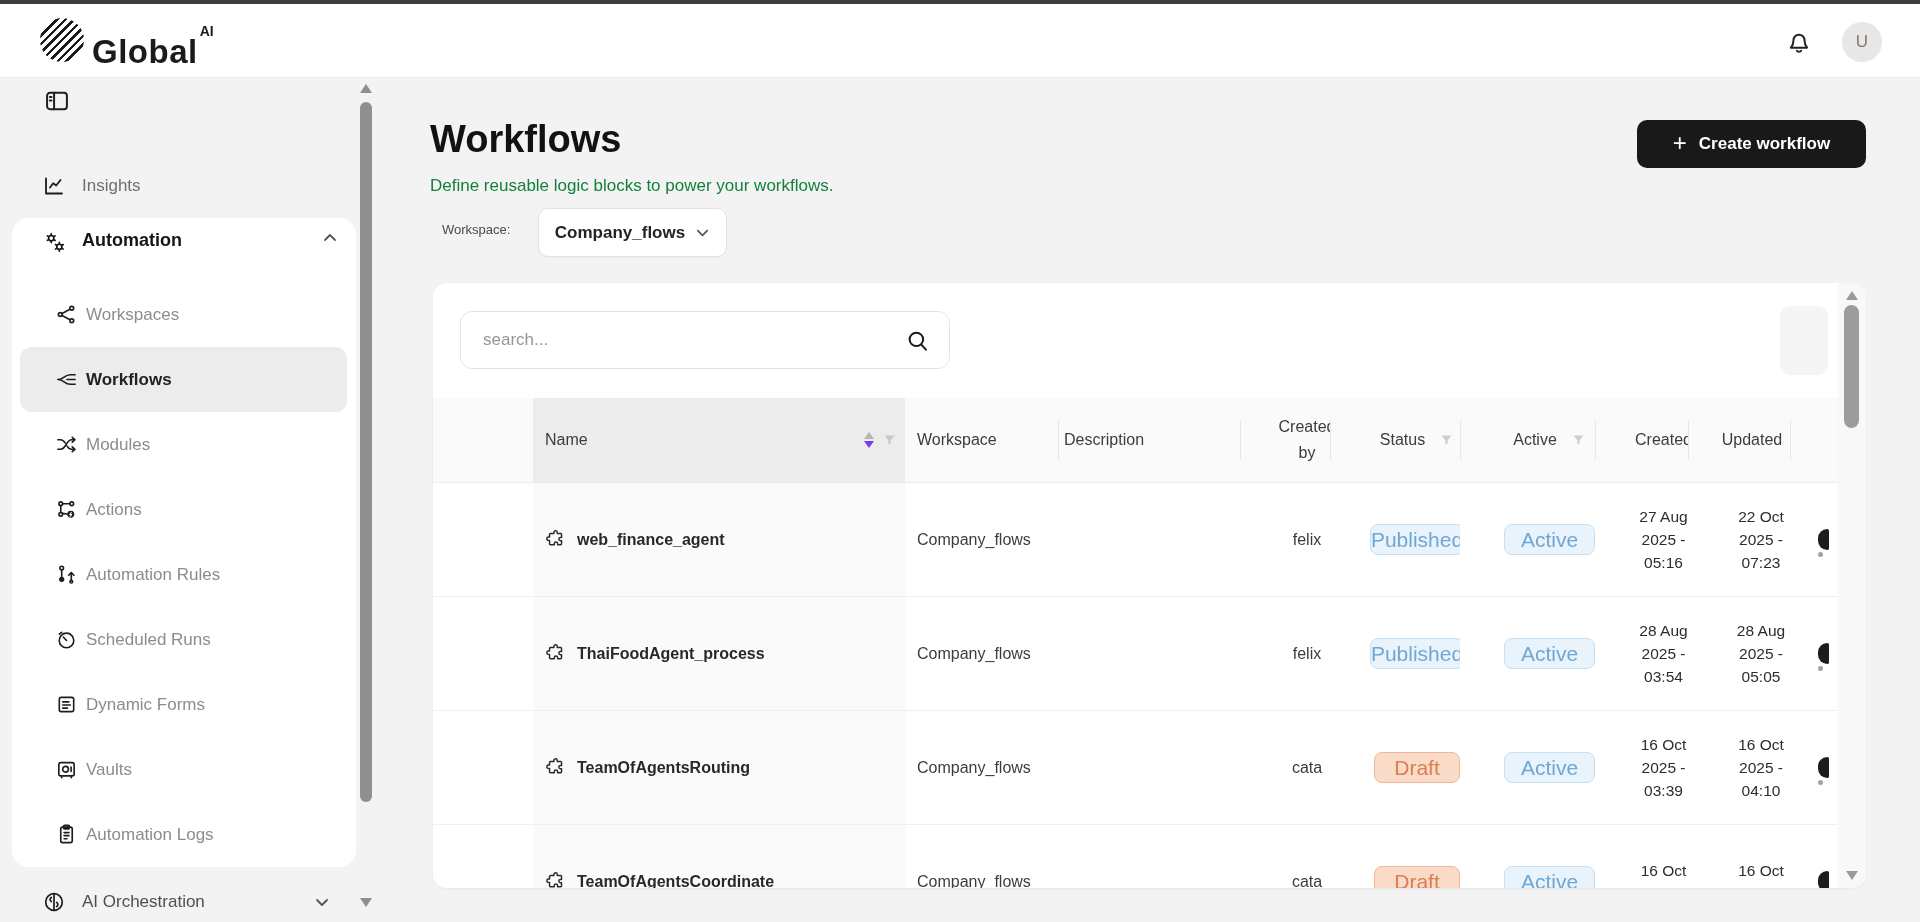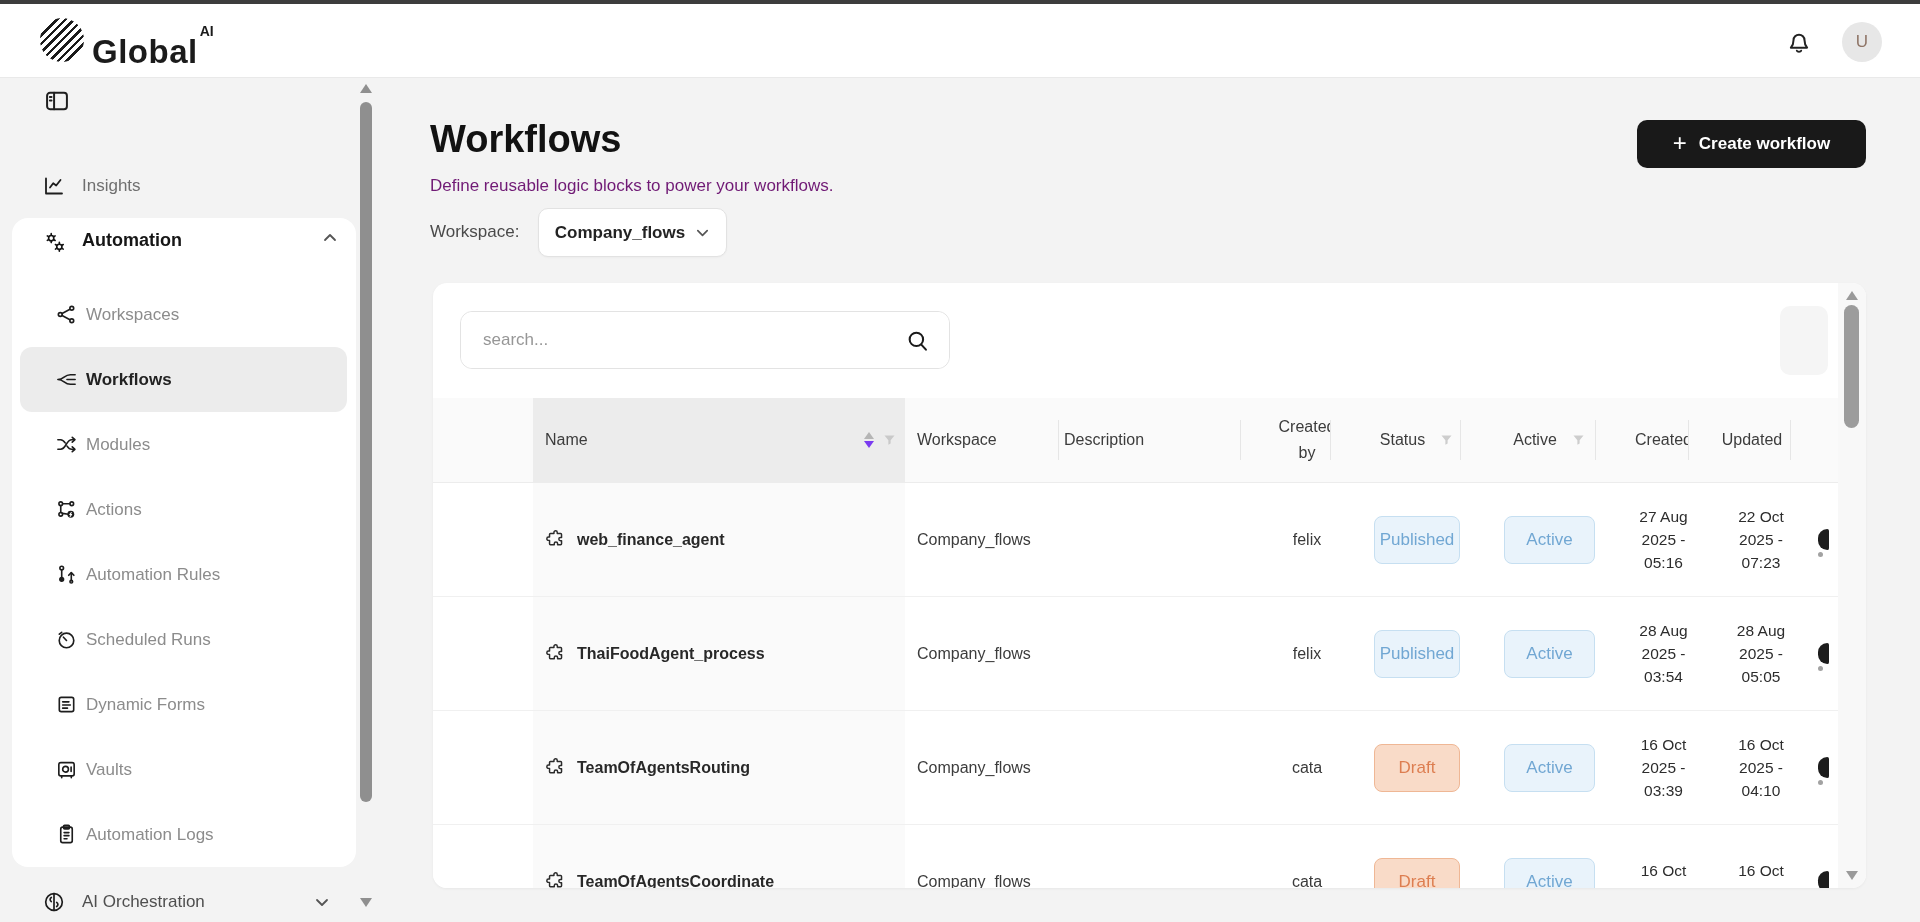--- a/index.html
+++ b/index.html
@@ -46,22 +46,22 @@
 
   
   .sb-scroll-up { position:absolute; left:360px; top:84px; width:0; height:0;
     border-left:6px solid transparent; border-right:6px solid transparent; border-bottom:9px solid #8f8f8f; cursor:pointer; }
   .sb-scroll-thumb { position:absolute; left:360px; top:102px; width:12px; height:700px; background:#8f8f8f; border-radius:7px; cursor:pointer; }
   .sb-scroll-down { position:absolute; left:360px; top:898px; width:0; height:0;
     border-left:6px solid transparent; border-right:6px solid transparent; border-top:9px solid #8f8f8f; cursor:pointer; }
 
   
   .page-title { position:absolute; left:430px; top:118px; font-size:38px; font-weight:700; color:#121212; }
-  .page-sub { position:absolute; left:430px; top:176px; font-size:17px; color:#701a75; }
-  .ws-label { position:absolute; left:430px; top:222px; font-size:17px; color:#4a4a4a;text-align:center; }
+  .page-sub { position:absolute; left:430px; top:176px; font-size:17px; color:#15803d; }
+  .ws-label { position:absolute; left:442px; top:222px; font-size:13px; color:#4a4a4a;text-align:center; }
   .ws-select { position:absolute; left:538px; top:208px; width:189px; height:49px; background:#fff;
     border:1px solid #e2e2e2; border-radius:10px; display:flex; align-items:center; justify-content:center;
     gap:10px; cursor:pointer; box-shadow:0 1px 2px rgba(0,0,0,.03); }
   .ws-select .ws-value { font-size:17px; font-weight:700; color:#232323; }
   .ws-select .chev { width:15px; height:15px; color:#555; }
   .create-btn { position:absolute; left:1637px; top:120px; width:229px; height:48px; background:#191919;
     border-radius:10px; color:#fff; display:flex; align-items:center; justify-content:center; gap:12px;
     font-size:17px; font-weight:600; cursor:pointer; }
   .create-btn .plus { font-size:24px; font-weight:400; line-height:1; margin-top:-2px; }
 
@@ -97,21 +97,21 @@
   .tri-down.accent { border-top-color:#7a3bf0; }
   .name-sort { margin-left:auto; margin-right:8px; display:flex; align-items:center; gap:8px; }
   .funnel { width:15px; height:15px; }
   .cb2 { line-height:26px; }
 
   .t-row .c1 { background:#fafafa; padding-left:12px; gap:11px; }
   .row-name { font-weight:700; color:#282828; }
   .puzzle { width:21px; height:21px; color:#2b2b2b; flex:none; }
   .t-row .c2 { padding-left:12px; color:#3c3c3c; }
   .t-row .c4, .t-row .c5, .t-row .c6, .t-row .c7, .t-row .c8 { justify-content:center; }
-  .badge { display:flex; align-items:center; justify-content:center; height:48px; border-radius:8px; font-size:17px;text-align:right; }
+  .badge { display:flex; align-items:center; justify-content:center; height:31px; border-radius:8px; font-size:21px;text-align:right; }
   .badge.status { width:106px; }
   .badge.active-b { width:112px; }
   .badge.blue { background:#e9f3fb; border:1px solid #c6dff1; color:#71a7d3; }
   .badge.orange { background:#f9dbc8; border:1px solid #efb795; color:#dd7e51; }
   .date-cell { text-align:center; font-size:15.5px; color:#2d2d2d; line-height:23px; }
   .cut-icon { position:absolute; left:28px; top:50%; margin-top:-11px; width:11px; height:21px;
     background:#1d1d1d; border-radius:10px 2px 2px 10px; }
   .cut-dot { position:absolute; left:28px; top:50%; margin-top:12px; width:5px; height:5px; border-radius:50%; background:#a2a2a2; }
 
   

